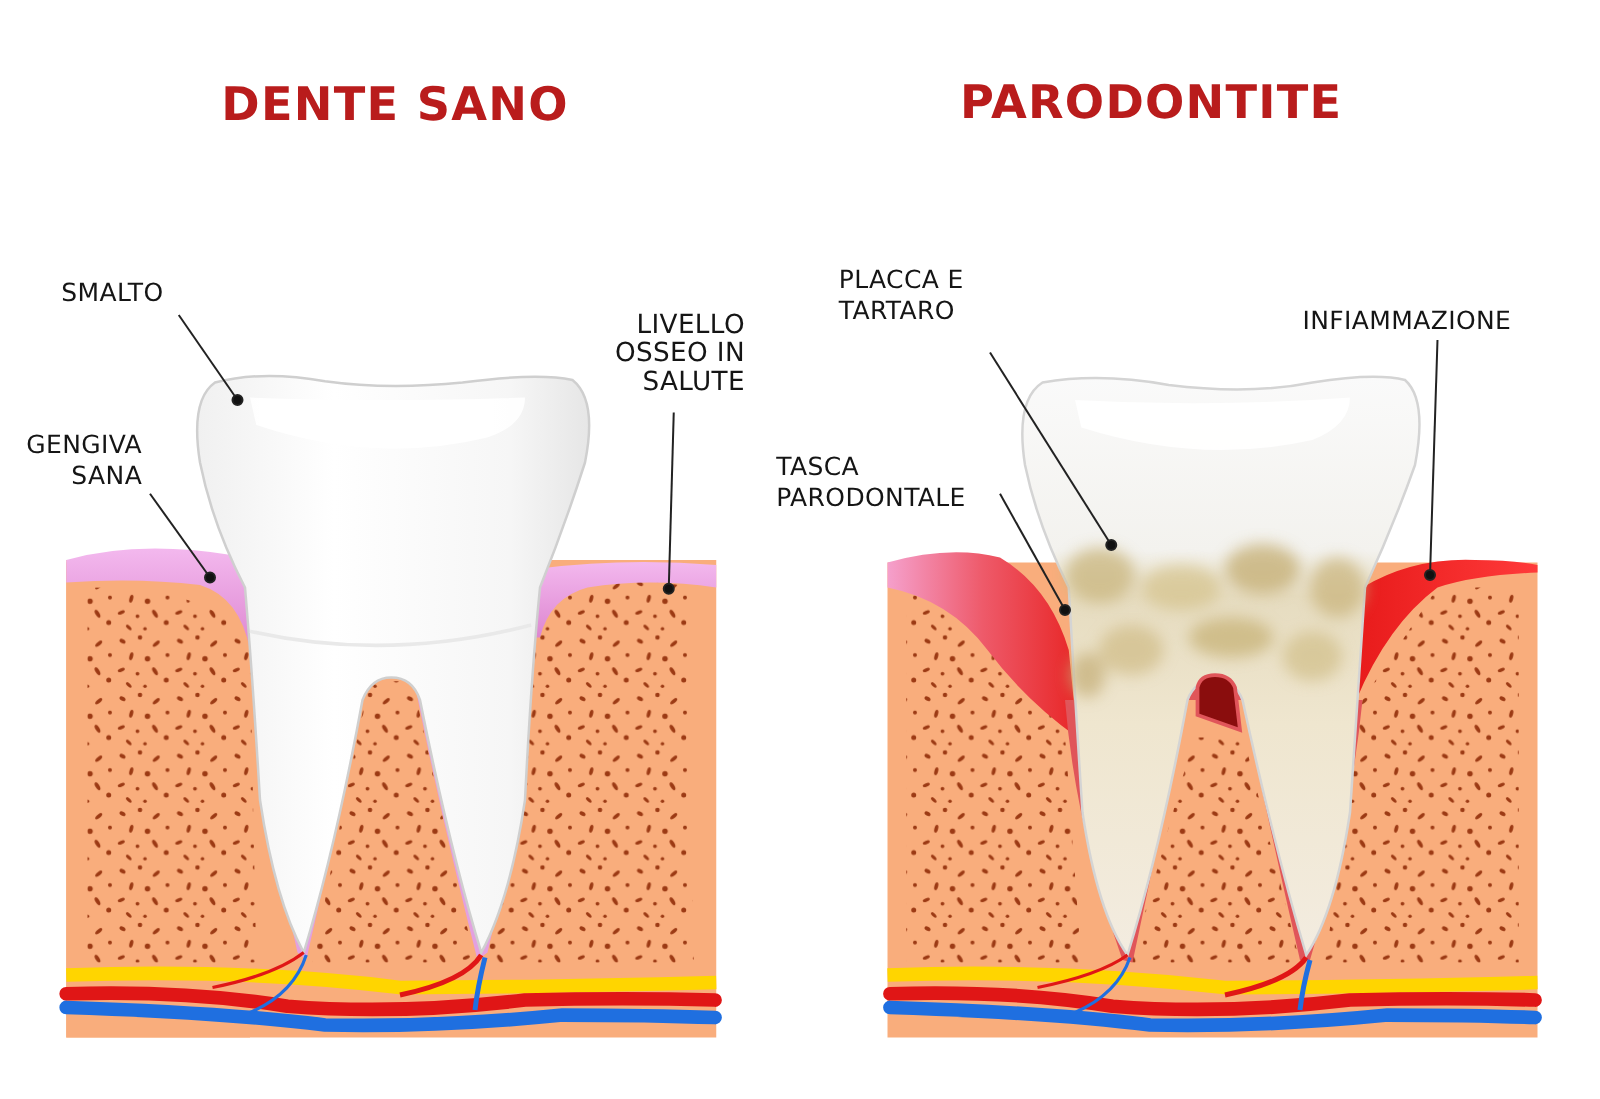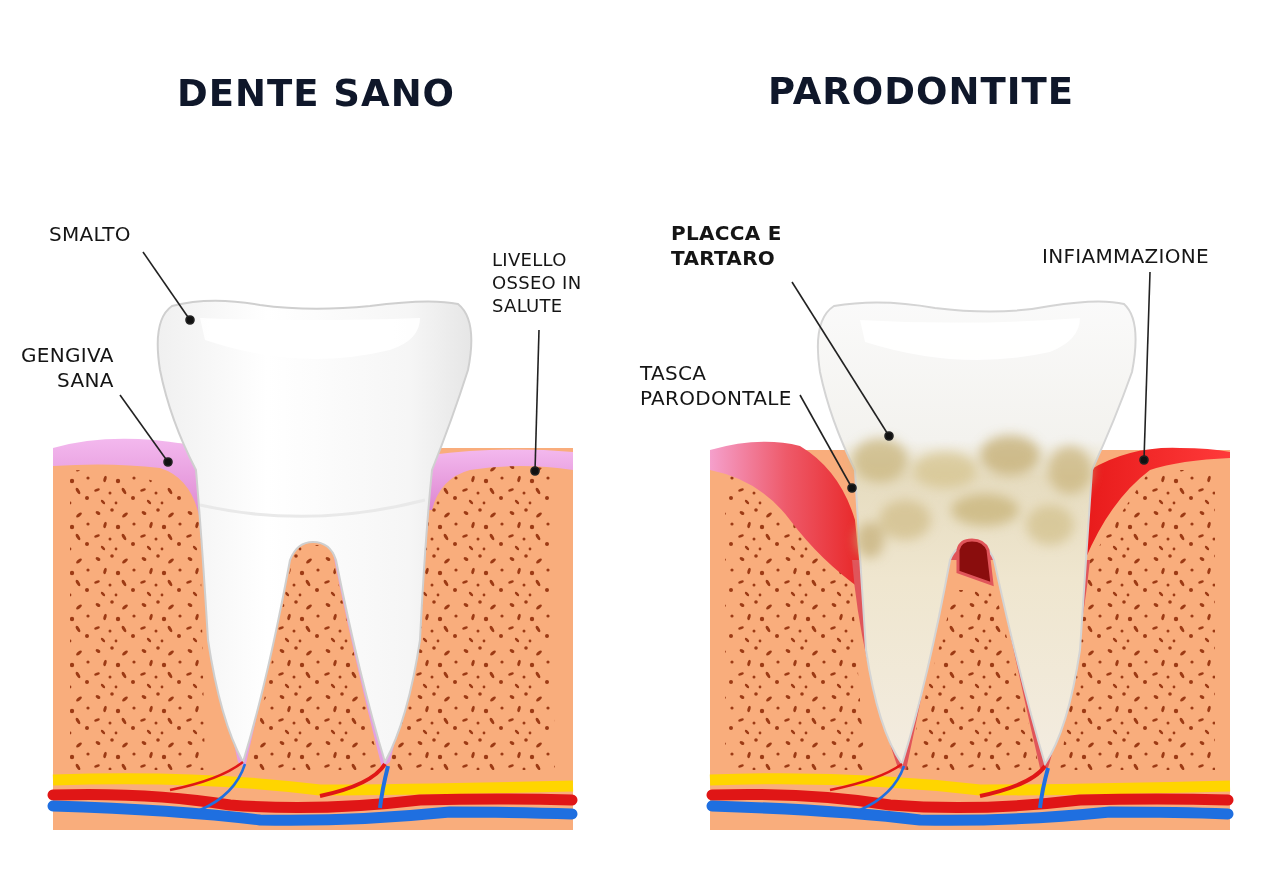--- a/index.html
+++ b/index.html
@@ -1,19 +1,19 @@
 <!DOCTYPE html>
 <html><head>
 <meta charset="utf-8">
 <style>
   html, body { margin: 0; padding: 0; background: #ffffff; }
   body { width: 1280px; height: 879px; position: relative; overflow: hidden; font-family: "DejaVu Sans", sans-serif; }
-  .title { position: absolute; font-family: "DejaVu Sans", sans-serif; font-weight: bold; font-size: 37px; color: #0f172a; letter-spacing: 1px; white-space: nowrap; margin-top: 10px; }
+  .title { position: absolute; font-family: "DejaVu Sans", sans-serif; font-weight: bold; font-size: 37px; color: #b91c1c; letter-spacing: 1px; white-space: nowrap; }
   .label { position: absolute; font-family: "DejaVu Sans", sans-serif; font-size: 20px; color: #151515; line-height: 25px; white-space: pre; letter-spacing: 0.3px; }
-  .label.small { font-size: 18px; line-height: 23px; }
+  .label.small { font-size: 21px; line-height: 23px; text-align: right; }
   svg.art { position: absolute; left: 0; top: 0; }
 </style>
 </head>
 <body>
 
 <div class="title" style="left:177px; top:62px;">DENTE SANO</div>
 <div class="title" style="left:768px; top:60px;">PARODONTITE</div>
 
 <svg class="art" width="1280" height="879" viewBox="0 0 1280 879">
   <defs>
@@ -158,17 +158,17 @@
   </g>
 </svg>
 
 <div class="label" style="left:30px; top:222px;margin-left:19px;">SMALTO</div>
 <div class="label" style="left:21px; top:343px;text-align:right;">GENGIVA
 SANA</div>
 <div class="label small" style="left:492px; top:248px;">LIVELLO
 OSSEO IN
 SALUTE</div>
 
-<div class="label" style="left:671px; top:221px;font-weight:bold;">PLACCA E
+<div class="label" style="left:671px; top:211px;">PLACCA E
 TARTARO</div>
-<div class="label" style="left:621px; top:361px;margin-left:19px;">TASCA
+<div class="label" style="left:621px; top:361px;">TASCA
 PARODONTALE</div>
 <div class="label" style="left:1042px; top:244px;">INFIAMMAZIONE</div>
 
 </body></html>

